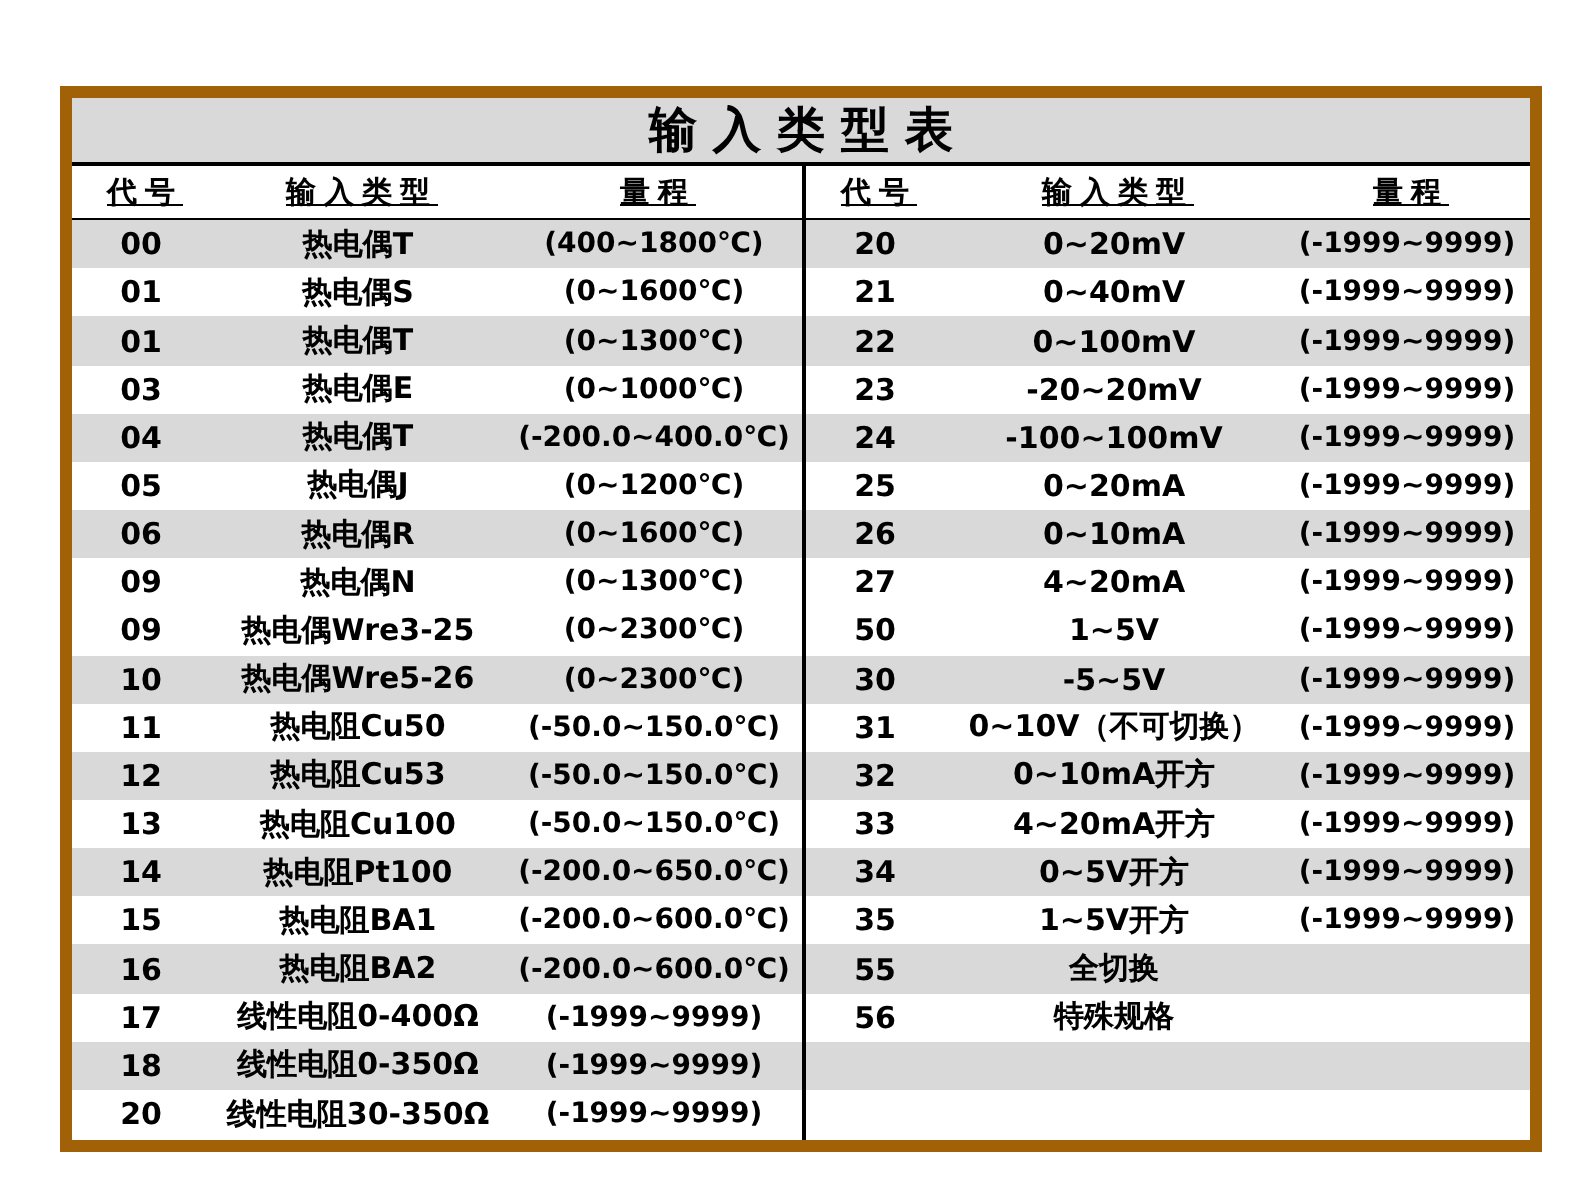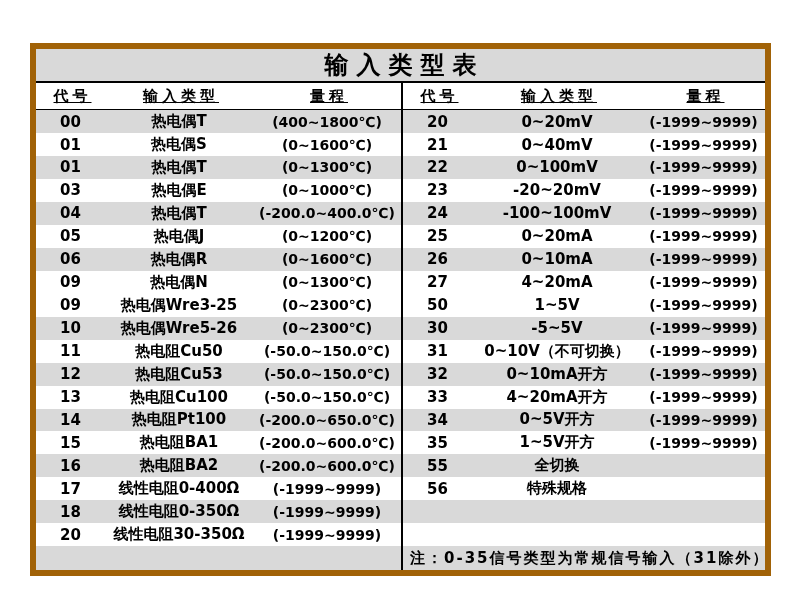--- a/index.html
+++ b/index.html
@@ -241,21 +241,15 @@
           <td class="range"></td>
         </tr>
         <tr>
           <td class="code">20</td>
           <td class="type">线性电阻30-350Ω</td>
           <td class="range">(-1999~9999)</td>
           <td class="code divider"></td>
           <td class="type"></td>
           <td class="range"></td>
         </tr>
-        <tr class="stripe">
-          <td class="code"></td>
-          <td class="type"></td>
-          <td class="range"></td>
-          <td class="note divider" colspan="3">注：0-35信号类型为常规信号输入（31除外）</td>
-        </tr>
       </tbody>
   </table>
 </div>
 
 </body></html>

